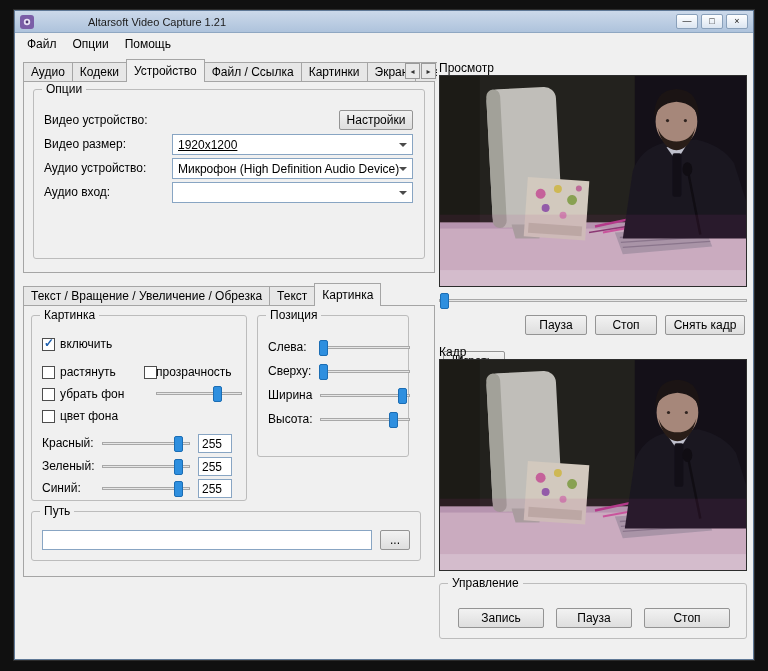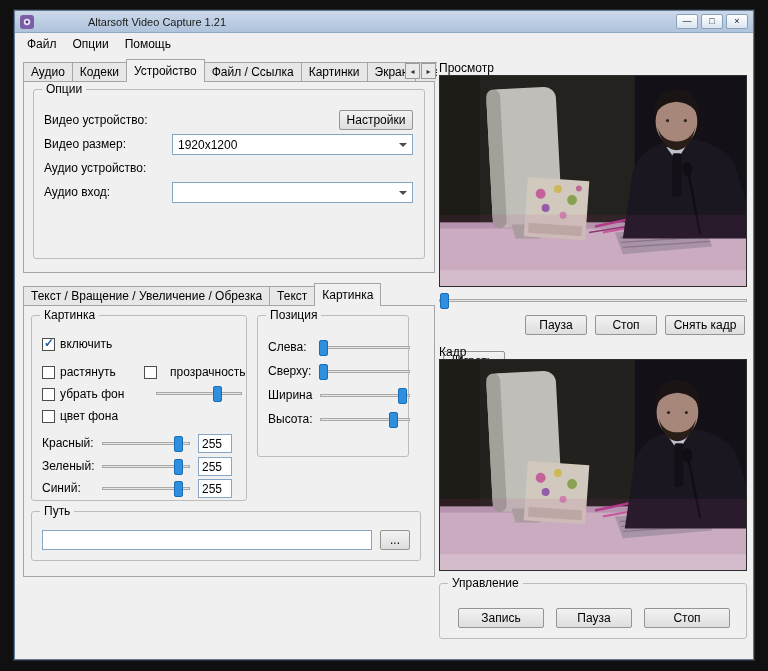--- a/index.html
+++ b/index.html
@@ -159,26 +159,30 @@
   </div>
   <div class="tabpage" style="left:8px; top:70px; width:412px; height:192px;"></div>
 
   <div class="groupbox" style="left:18px; top:78px; width:392px; height:170px;">
     <span class="gb-label">Опции</span>
 
     <span class="lbl" style="left:10px; top:20px;">Видео устройство:</span>
     <div class="btn" style="left:305px; top:20px; width:74px;">Настройки</div>
 
     <span class="lbl" style="left:10px; top:44px;">Видео размер:</span>
-    <div class="combo" style="left:138px; top:44px; width:241px;">
+    <div class="combo" style="left:138px; top:44px; width:241px;text-decoration:underline;">
       <span class="combo-text">1920x1200</span>
       <span class="dd-arrow"></span>
     </div>
 
     <span class="lbl" style="left:10px; top:68px;">Аудио устройство:</span>
+    <div class="combo" style="left:138px; top:68px; width:241px;">
+      <span class="combo-text">Микрофон (High Definition Audio Device)</span>
+      <span class="dd-arrow"></span>
+    </div>
 
     <span class="lbl" style="left:10px; top:92px;">Аудио вход:</span>
     <div class="combo" style="left:138px; top:92px; width:241px;">
       <span class="combo-text"></span>
       <span class="dd-arrow"></span>
     </div>
   </div>
 
   <div class="tabstrip" style="left:8px; top:272px; width:414px;">
     <div class="tab">Текст / Вращение / Увеличение / Обрезка</div>
@@ -190,21 +194,21 @@
   <div class="groupbox" style="left:16px; top:304px; width:216px; height:186px;">
     <span class="gb-label">Картинка</span>
 
     <div class="checkbox on" style="left:10px; top:22px;"></div>
     <span class="lbl" style="left:28px; top:18px;">включить</span>
 
     <div class="checkbox" style="left:10px; top:50px;"></div>
     <span class="lbl" style="left:28px; top:46px;">растянуть</span>
 
     <div class="checkbox" style="left:112px; top:50px;"></div>
-    <span class="lbl" style="left:138px; top:46px;text-align:right;">прозрачность</span>
+    <span class="lbl" style="left:124px; top:46px;text-align:right;">прозрачность</span>
 
     <div class="checkbox" style="left:10px; top:72px;"></div>
     <span class="lbl" style="left:28px; top:68px;">убрать фон</span>
 
     <div class="slider" style="left:124px; top:70px; width:86px;">
       <div class="track"></div>
       <div class="thumb" style="left: 72%;"></div>
     </div>
 
     <div class="checkbox" style="left:10px; top:94px;"></div>

